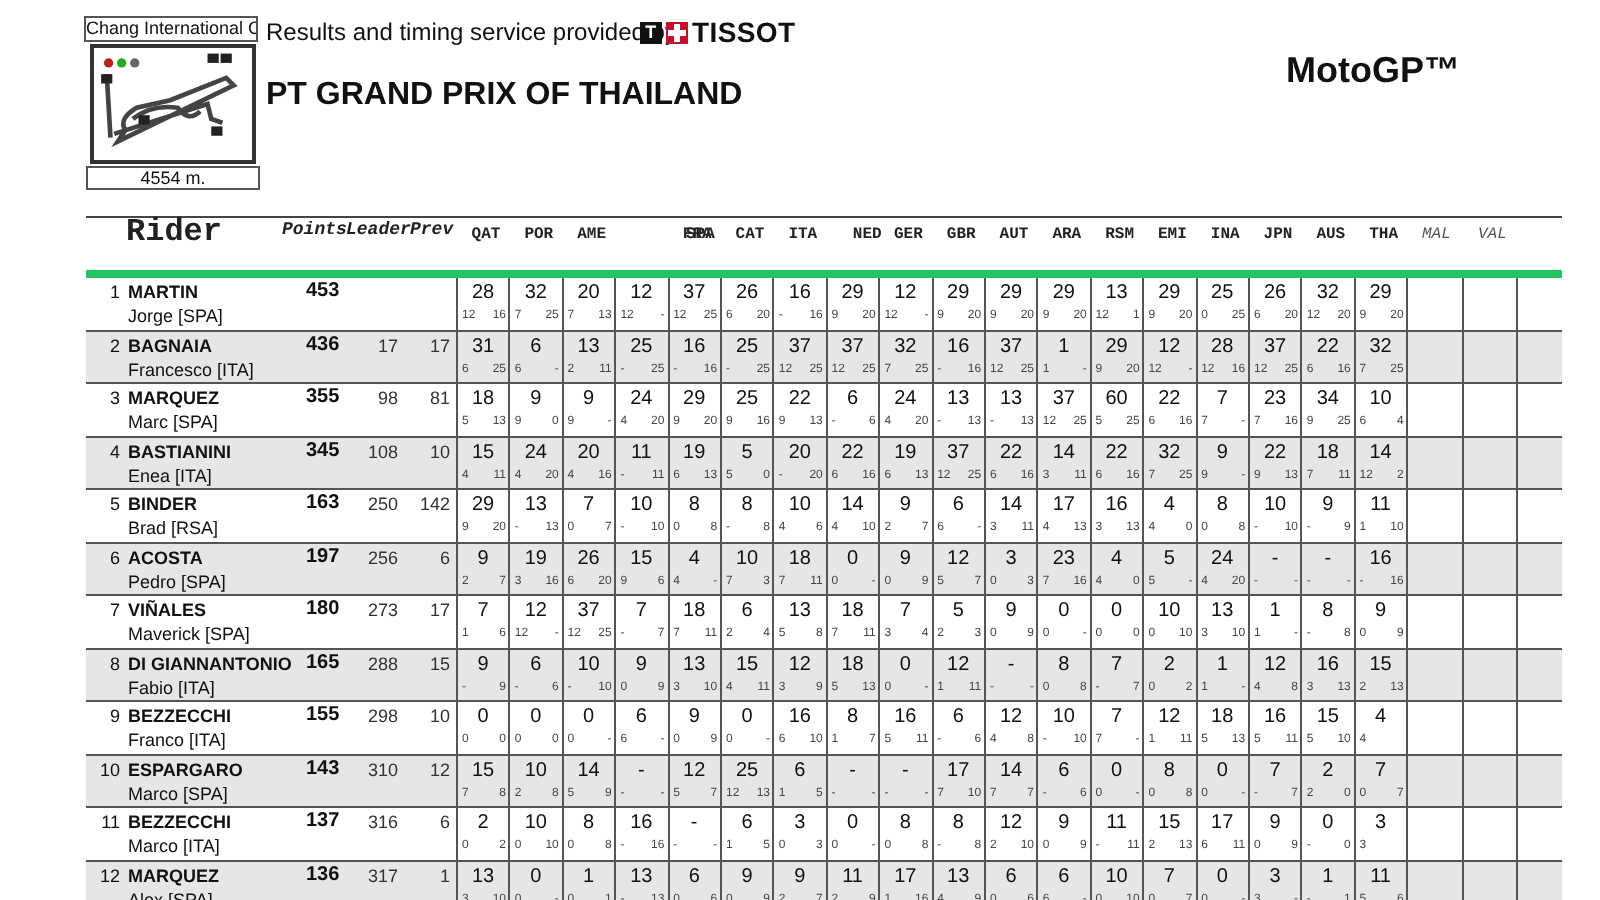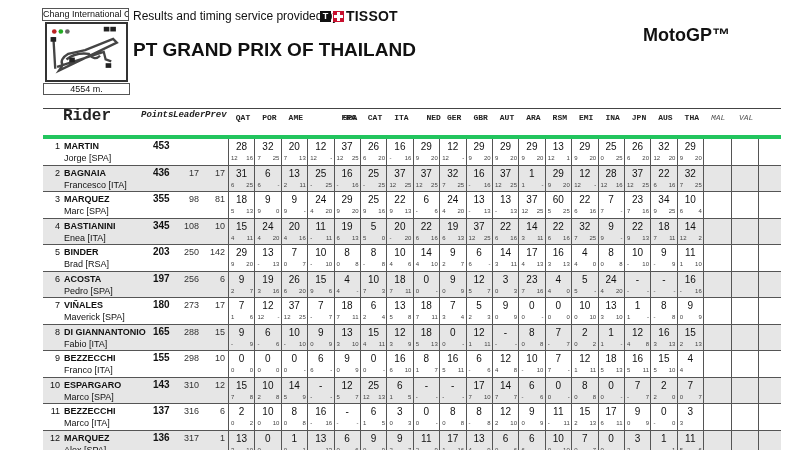--- a/index.html
+++ b/index.html
@@ -10,21 +10,21 @@
   .track-box { position: absolute; left: 45px; top: 22px; width: 83px; height: 60px; border: 2px solid #333; }
   .track-box svg { width: 100%; height: 100%; }
   .track-length { position: absolute; left: 43px; top: 83px; width: 87px; height: 12px; border: 1px solid #555; font-size: 9px; text-align: center; line-height: 10px; }
 
   .timing-line { position: absolute; left: 133px; top: 9px; font-size: 12px; white-space: nowrap; }
   .tissot { position: absolute; left: 320px; top: 8px; display: flex; align-items: center; gap: 2px; font-weight: bold; font-size: 14px; letter-spacing: 0.2px; }
   .tissot .tbox { width: 11px; height: 11px; background: #111; color: #fff; font-size: 9px; line-height: 11px; text-align: center; }
   .tissot .cross { width: 11px; height: 11px; background: #c8102e; position: relative; }
   .tissot .cross::before { content: ""; position: absolute; left: 4px; top: 1px; width: 3px; height: 9px; background: #fff; }
   .tissot .cross::after { content: ""; position: absolute; left: 1px; top: 4px; width: 9px; height: 3px; background: #fff; }
-  .event-title { position: absolute; left: 133px; top: 39px; font-size: 19px; font-weight: bold; }
+  .event-title { position: absolute; left: 133px; top: 39px; font-size: 16px; font-weight: bold; }
   .series-title { position: absolute; left: 643px; top: 25px; font-size: 18px; font-weight: bold; text-align: center; }
 
   .table { position: absolute; left: 43px; top: 108px; width: 738px; }
   .hdr { position: relative; height: 31px; border-top: 1px solid #444; border-bottom: 4px solid #22c55e; font-family: Liberation Mono, monospace; }
   .hdr span { position: absolute; top: 1px; font-size: 9px; font-style: italic; font-weight: bold; color: #222; }
   .hdr .rider-h { left: 20px; top: -2px; font-size: 16px; font-style: normal; }
   .hdr .race-h { font-style: normal; font-size: 8px; width: 26px; text-align: center; top: 4px; }
   .hdr .race-h.future { font-style: italic; font-weight: normal; color: #555; }
 
   .row { position: relative; height: 26.5px; border-bottom: 1px solid #555; }
@@ -496,21 +496,21 @@
           <span class="s1">12</span>
           <span class="s2">2</span>
         </div>
         <div class="blank" style="left: 660.2px;"></div>
         <div class="blank last" style="left: 688.2px;"></div>
       </div>
       <div class="row">
         <span class="pos">5</span>
         <span class="lname">BINDER</span>
         <span class="fname">Brad [RSA]</span>
-        <span class="pts">203</span>
+        <span class="pts">163</span>
         <span class="leader">250</span>
         <span class="prev">142</span>
         <div class="cell" style="left: 185px;">
           <span class="main">29</span>
           <span class="s1">9</span>
           <span class="s2">20</span>
         </div>
         <div class="cell" style="left: 211.4px;">
           <span class="main">13</span>
           <span class="s1">-</span>

